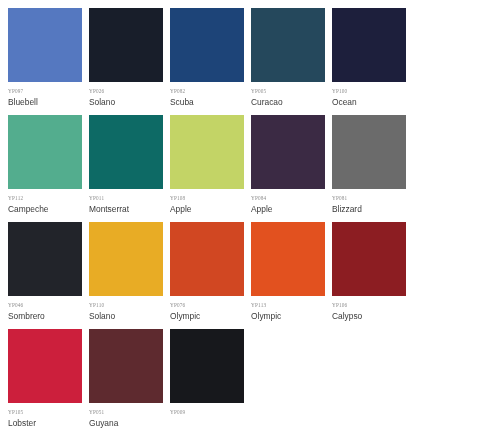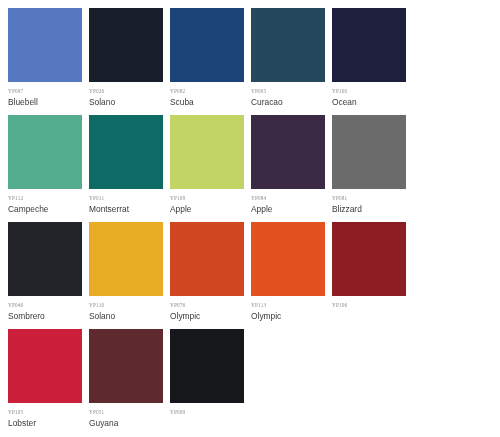--- a/index.html
+++ b/index.html
@@ -121,20 +121,21 @@
         <div class="swatch-name">Olympic</div>
       </div>
       <div class="swatch-cell">
         <div class="swatch-chip" style="background-color: rgb(226, 81, 31);"></div>
         <div class="swatch-code">YP113</div>
         <div class="swatch-name">Olympic</div>
       </div>
       <div class="swatch-cell">
         <div class="swatch-chip" style="background-color: rgb(140, 29, 34);"></div>
         <div class="swatch-code">YP106</div>
+        <div class="swatch-name">Calypso</div>
       </div>
       <div class="swatch-cell">
         <div class="swatch-chip" style="background-color: rgb(204, 31, 60);"></div>
         <div class="swatch-code">YP105</div>
         <div class="swatch-name">Lobster</div>
       </div>
       <div class="swatch-cell">
         <div class="swatch-chip" style="background-color: rgb(94, 42, 47);"></div>
         <div class="swatch-code">YP051</div>
         <div class="swatch-name">Guyana</div>

